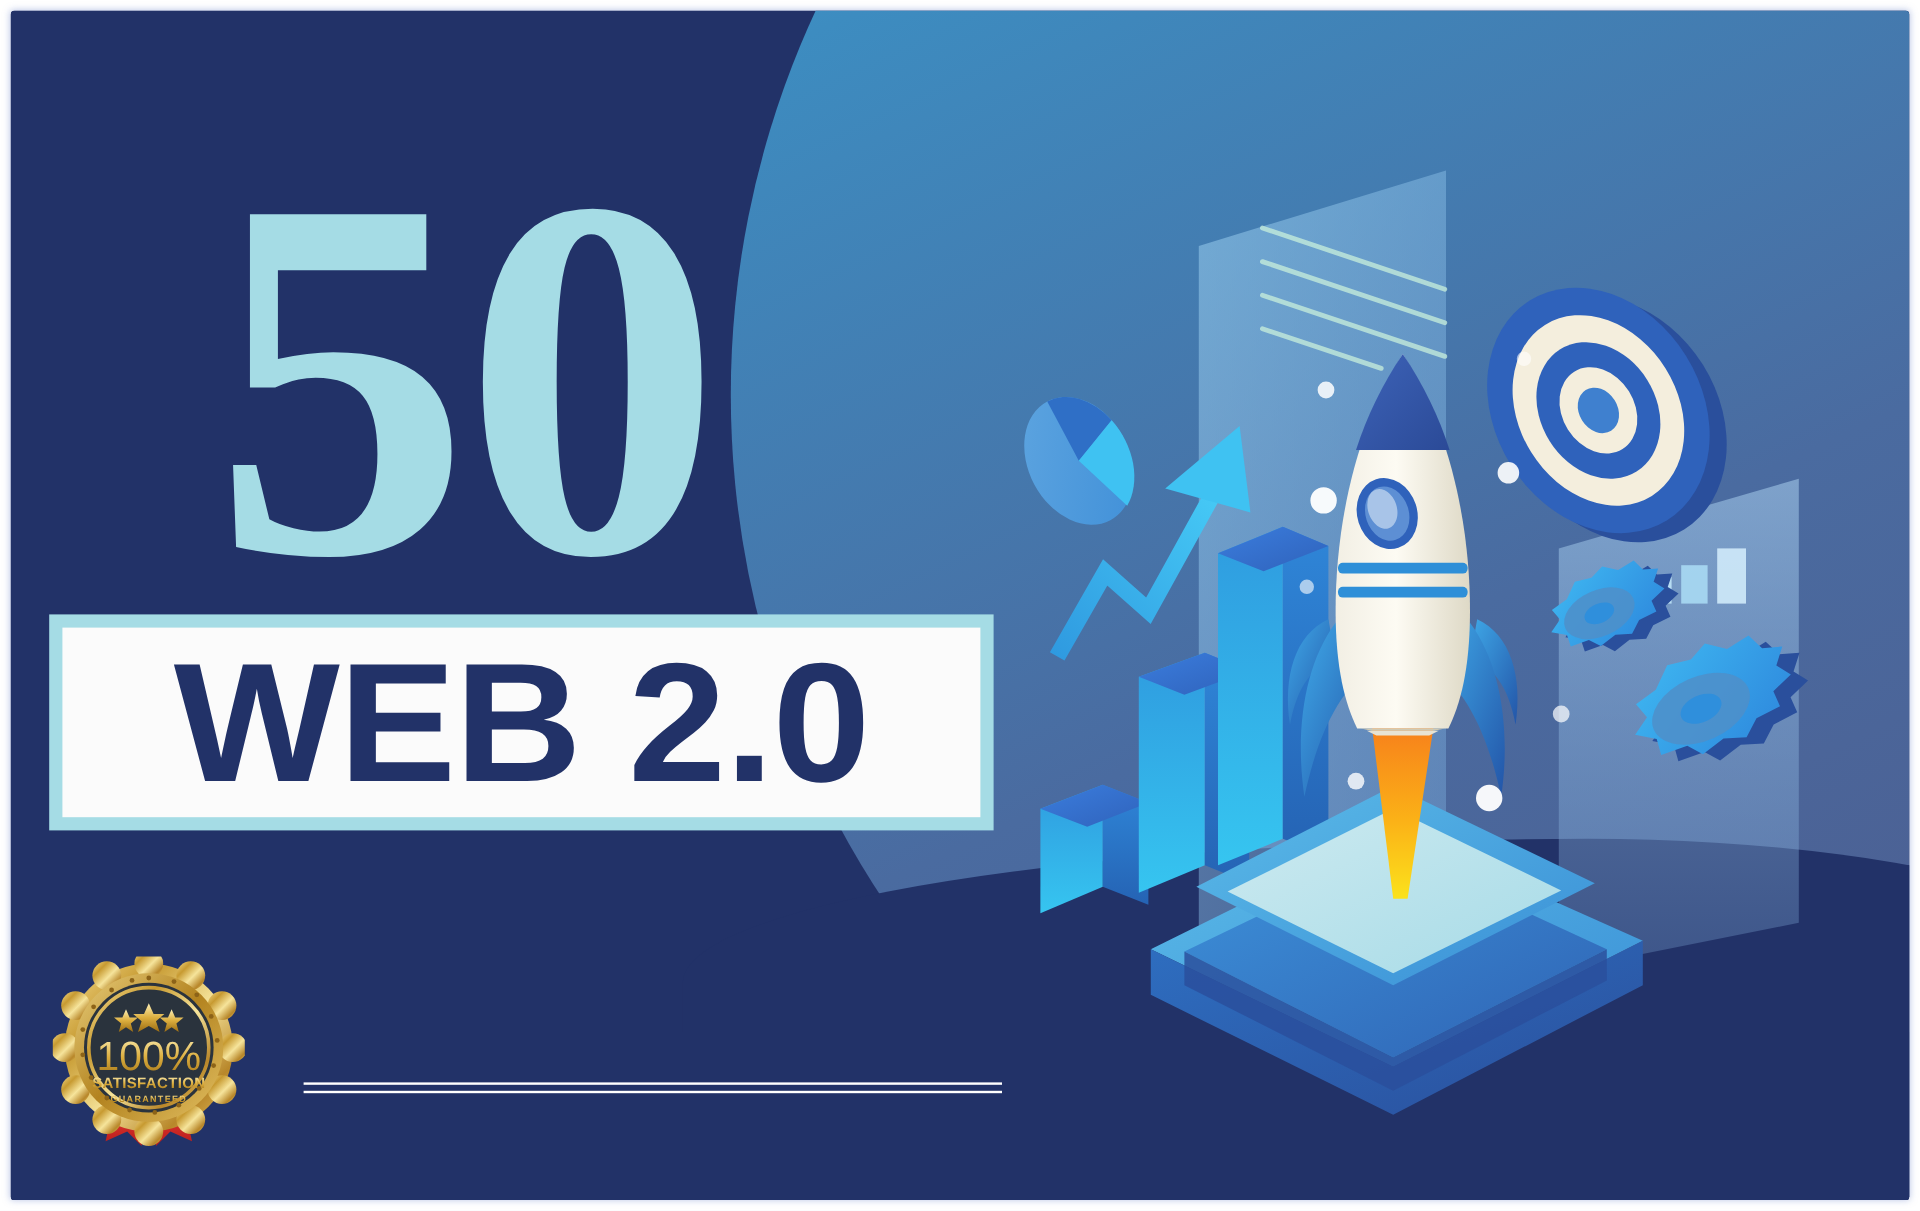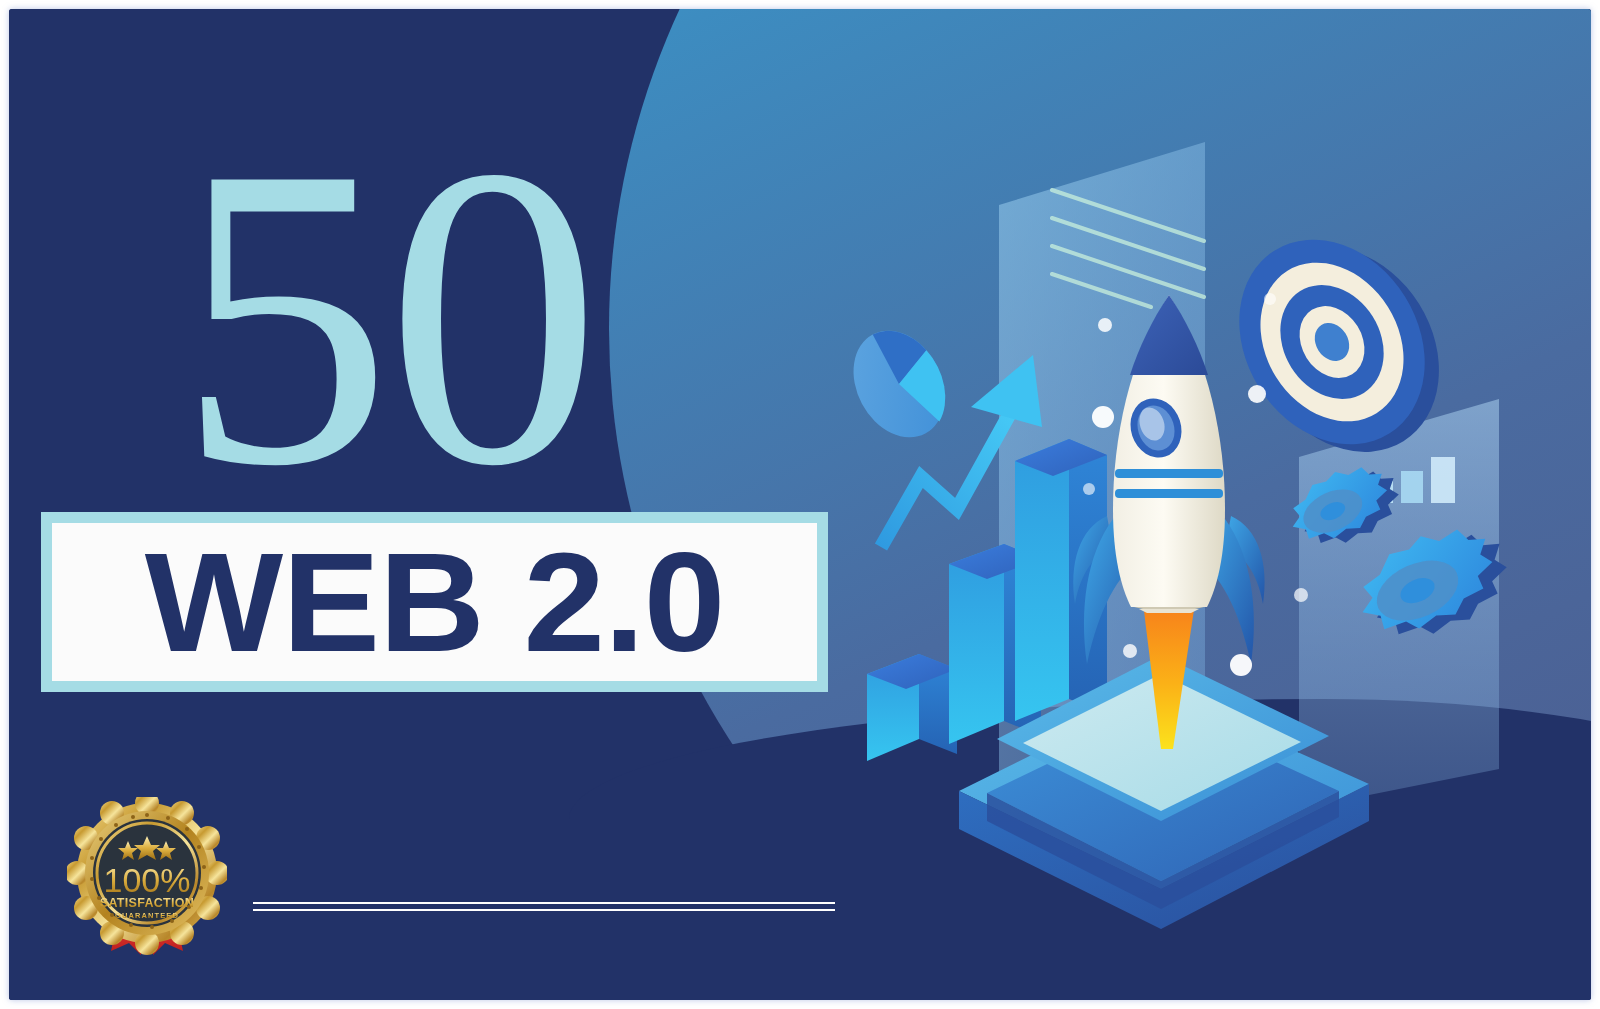--- a/index.html
+++ b/index.html
@@ -50,21 +50,21 @@
 
   
   .fifty{
     position:absolute;
     left:168px;top:92px;
     font-family:"Liberation Serif","DejaVu Serif",serif;
     font-size:430px;
     line-height:1;
     letter-spacing:-6px;
     color:#a5dce5;
-    font-weight:400;
+    font-weight:700;
     user-select:none;
   }
 
   .web-box{
     position:absolute;
     left:32px;top:503px;
     width:787px;height:180px;
     background:#a5dce5;
     box-sizing:border-box;
     padding:11px;
@@ -97,21 +97,21 @@
   }
   .manual-rule{
     position:absolute;left:244px;top:893px;width:582px;height:2px;background:#ffffff;
   }
   .manual-rule2{
     position:absolute;left:244px;top:900px;width:582px;height:2px;background:#ffffff;
   }
 
   
   .badge{
-    position:absolute;left:58px;top:788px;width:160px;height:160px;
+    position:absolute;left:35px;top:788px;width:160px;height:160px;
   }
 
   
   .illus{position:absolute;left:0;top:0;width:1582px;height:991px;}
 </style>
 </head>
 <body>
 
 <div id="banner">
   <div id="art">

